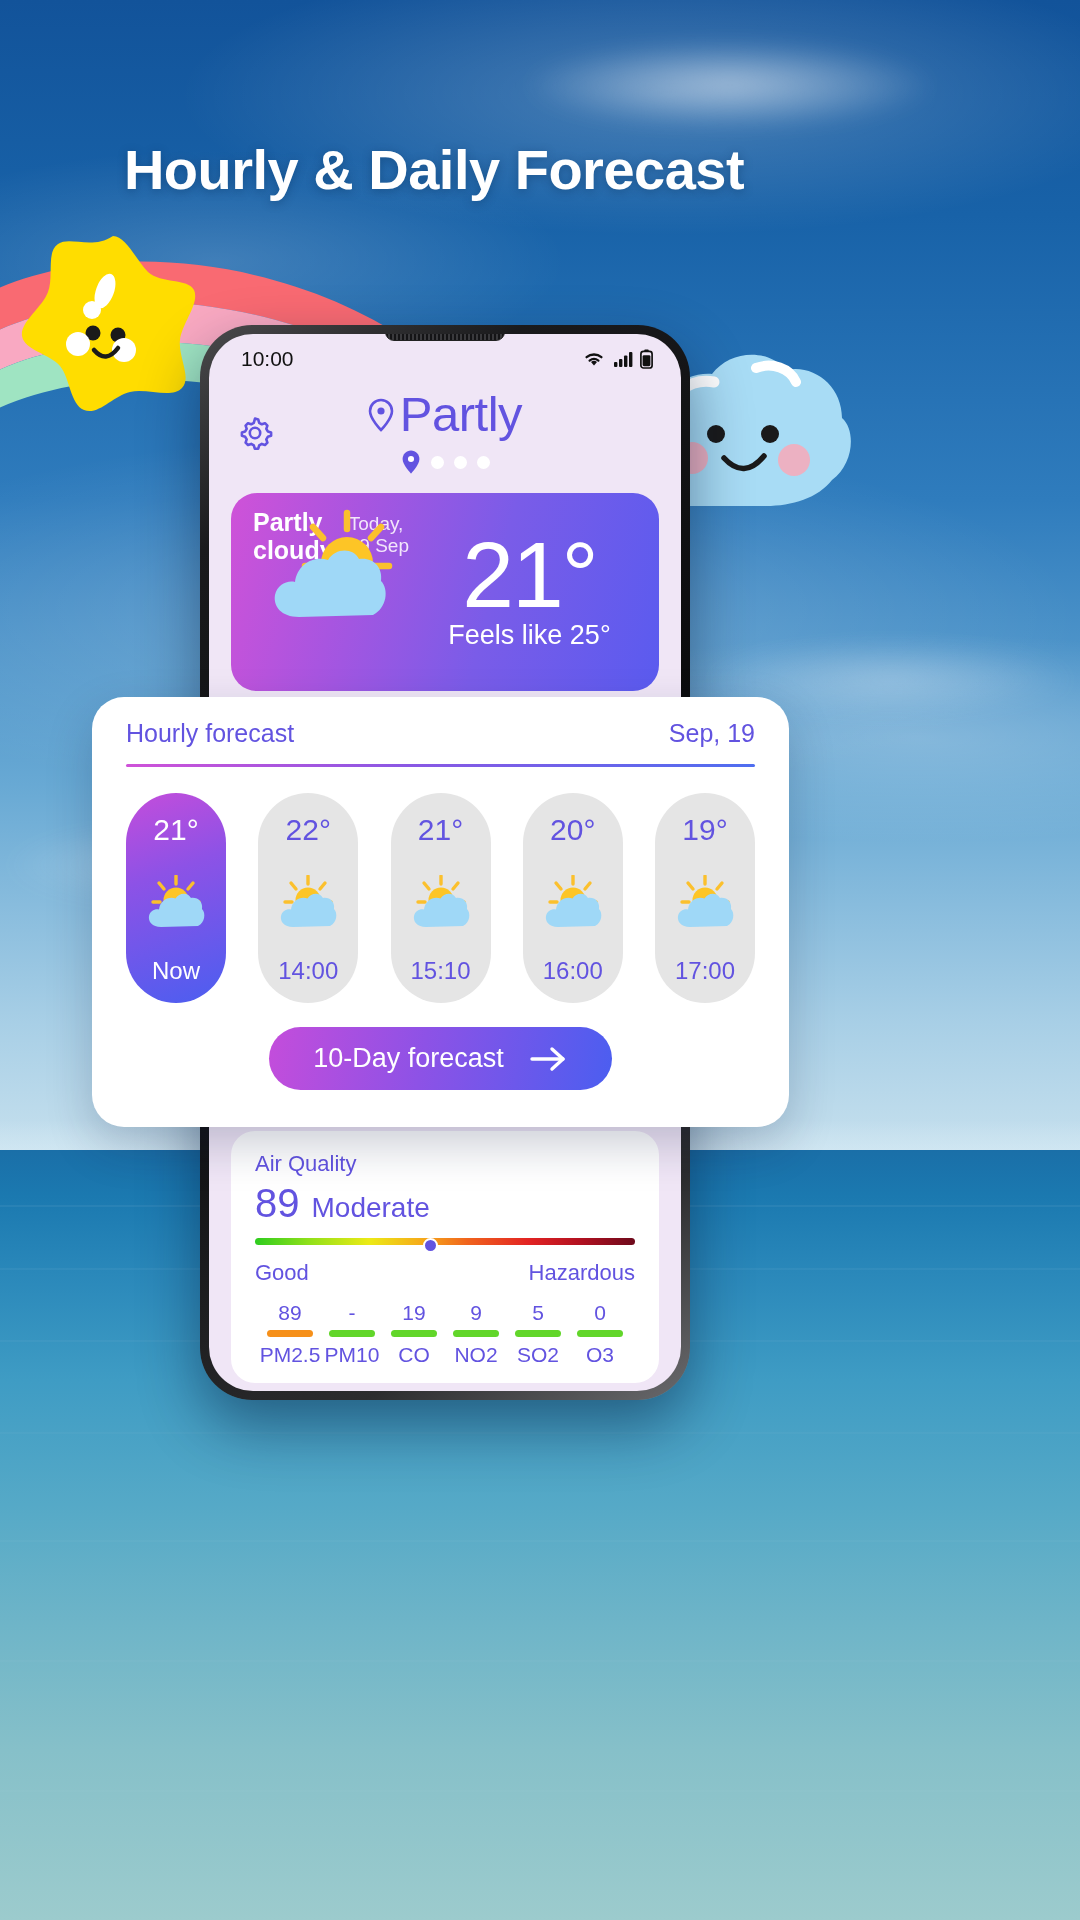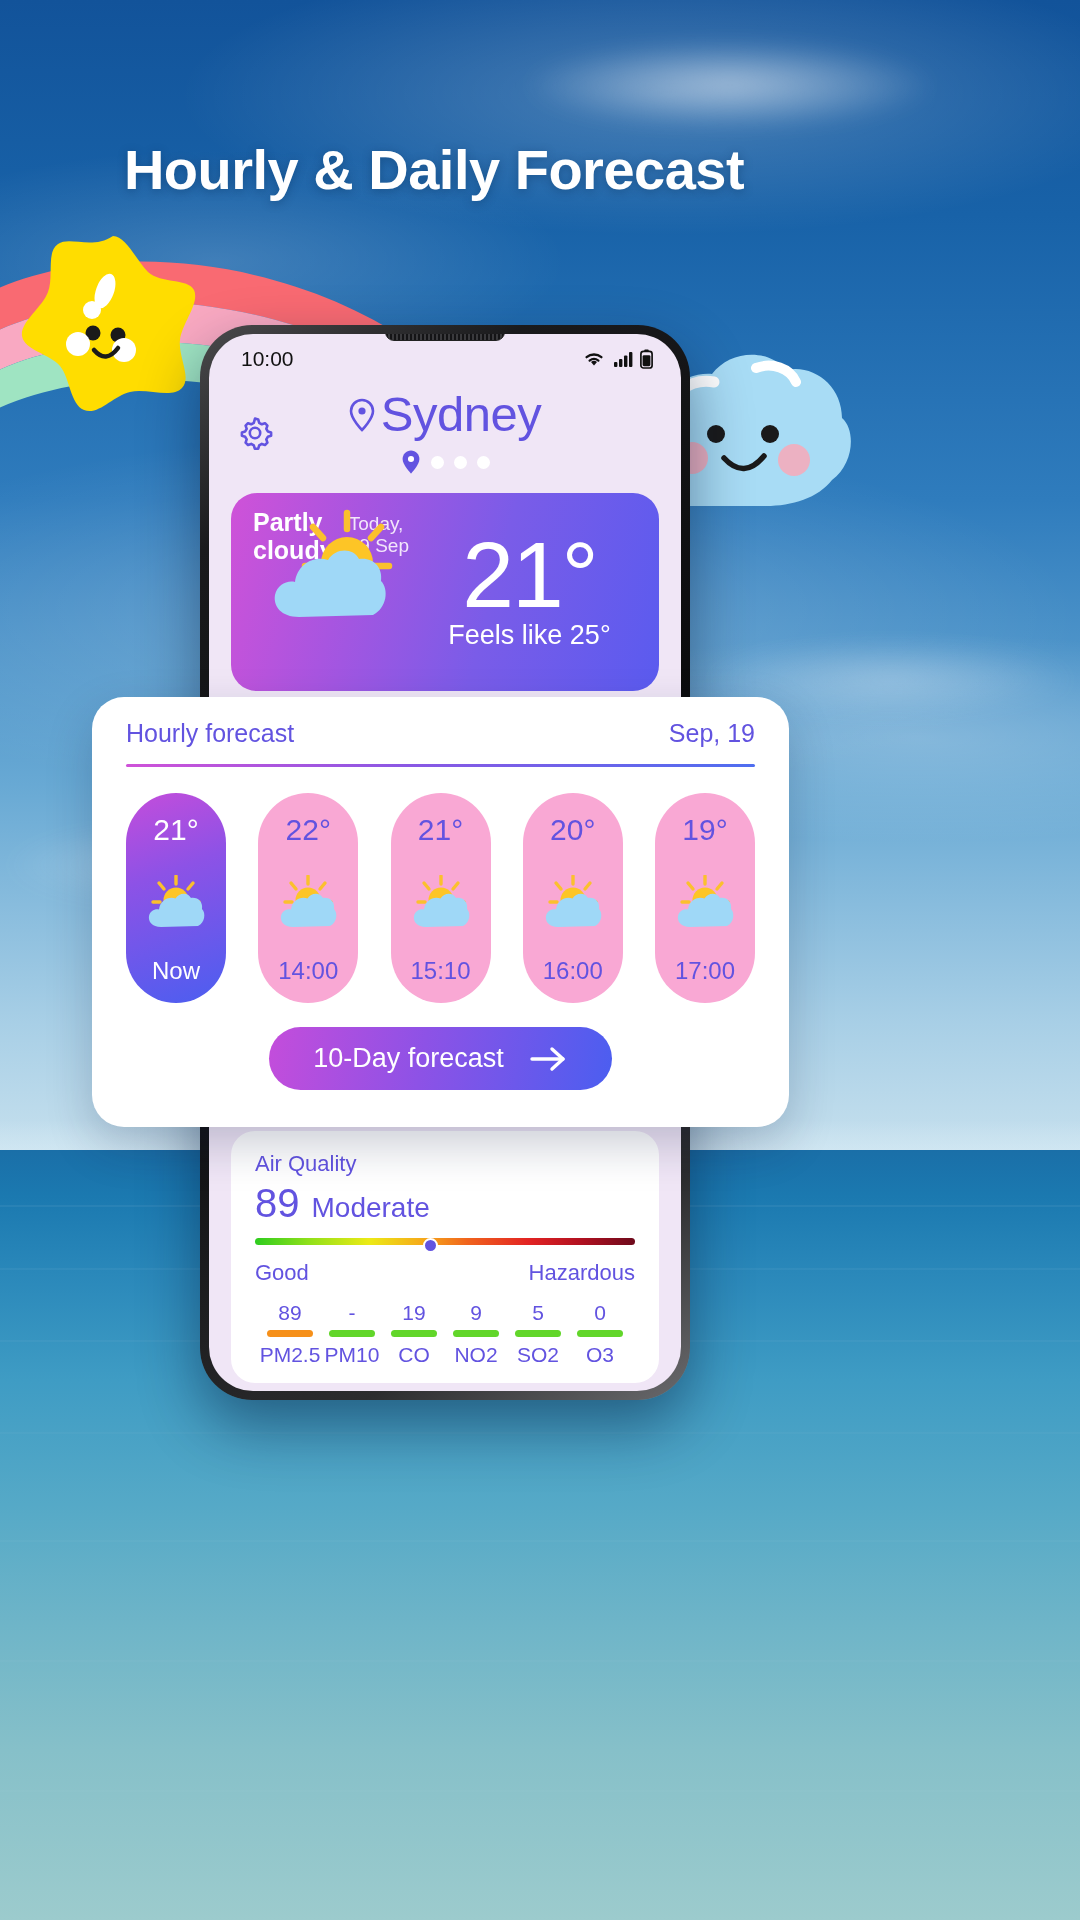--- a/index.html
+++ b/index.html
@@ -122,21 +122,21 @@
   .hourly-head { display:flex; align-items:baseline; justify-content:space-between; }
   .hourly-title { font-size:25px; color:#6253e0; }
   .hourly-date { font-size:25px; color:#6253e0; }
   .hourly-rule {
     height:3px; margin-top:16px; border-radius:2px;
     background:linear-gradient(90deg,#cf52d8 0%,#8a58e4 45%,#4f6ef0 100%);
   }
   .pills { display:flex; justify-content:space-between; margin-top:26px; }
   .pill {
     width:100px; height:210px; border-radius:52px;
-    background:#f9a8d4;
+    background:#e5e5e5;
     display:flex; flex-direction:column; align-items:center;
     padding:22px 0 20px 0; justify-content:space-between;
   }
   .pill.active {
     background:linear-gradient(160deg,#c44ddb 0%,#8d52e6 38%,#4b5ef0 100%);
   }
   .pill-temp { font-size:30px; color:#6253e0; line-height:1; }
   .pill.active .pill-temp { color:#ffffff; }
   .pill-time { font-size:24px; color:#6253e0; line-height:1; }
   .pill.active .pill-time { color:#ffffff; }
@@ -262,21 +262,21 @@
       <svg class="gear" viewBox="0 0 40 40">
         <path d="M20 5.6 l3.2 .9 1 3.3 2.6 1.5 3.2-1.1 2.4 2.4 -1.1 3.2 1.5 2.6 3.3 1 0 3.4 -3.3 1 -1.5 2.6 1.1 3.2 -2.4 2.4 -3.2-1.1 -2.6 1.5 -1 3.3 -3.4 0 -1-3.3 -2.6-1.5 -3.2 1.1 -2.4-2.4 1.1-3.2 -1.5-2.6 -3.3-1 0-3.4 3.3-1 1.5-2.6 -1.1-3.2 2.4-2.4 3.2 1.1 2.6-1.5 Z" stroke="#6253e0" stroke-width="2.6" fill="none" stroke-linejoin="round"></path>
         <circle cx="20" cy="20" r="5.2" stroke="#6253e0" stroke-width="2.6" fill="none"></circle>
       </svg>
       <div class="city-wrap">
         <div class="city-row">
           <svg width="26" height="34" viewBox="0 0 26 34">
             <path d="M13 2 C6.9 2 2 6.9 2 13 C2 21 13 32 13 32 C13 32 24 21 24 13 C24 6.9 19.1 2 13 2 Z" stroke="#6253e0" stroke-width="2.6" fill="none"></path>
             <circle cx="13" cy="13" r="3.6" fill="#6253e0"></circle>
           </svg>
-          <span class="city-name">Sydney</span>
+          <span class="city-name">Partly</span>
         </div>
         <div class="dots">
           <svg width="20" height="26" viewBox="0 0 26 34">
             <path d="M13 2 C6.9 2 2 6.9 2 13 C2 21 13 32 13 32 C13 32 24 21 24 13 C24 6.9 19.1 2 13 2 Z" fill="#6253e0"></path>
             <circle cx="13" cy="13" r="4" fill="#ffffff"></circle>
           </svg>
           <span class="dot"></span>
           <span class="dot"></span>
           <span class="dot"></span>
         </div>

